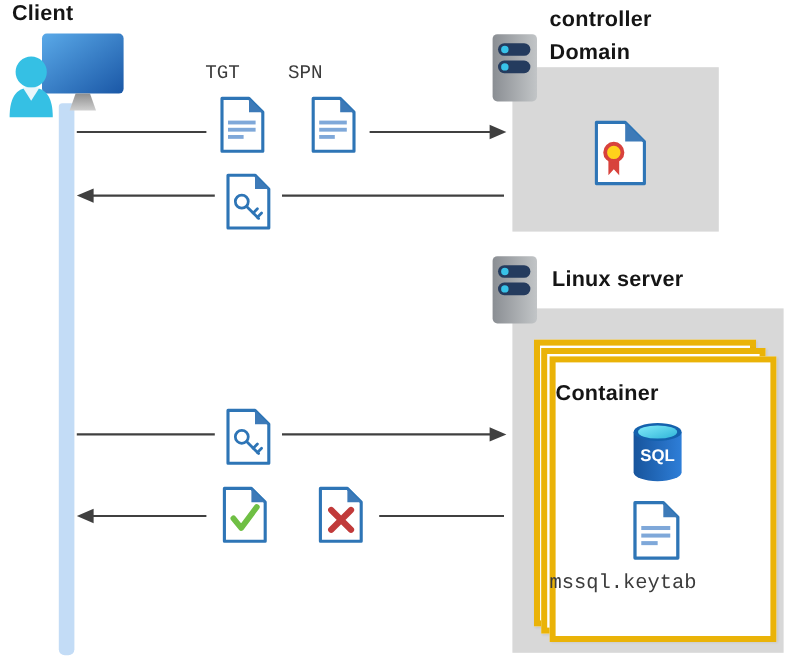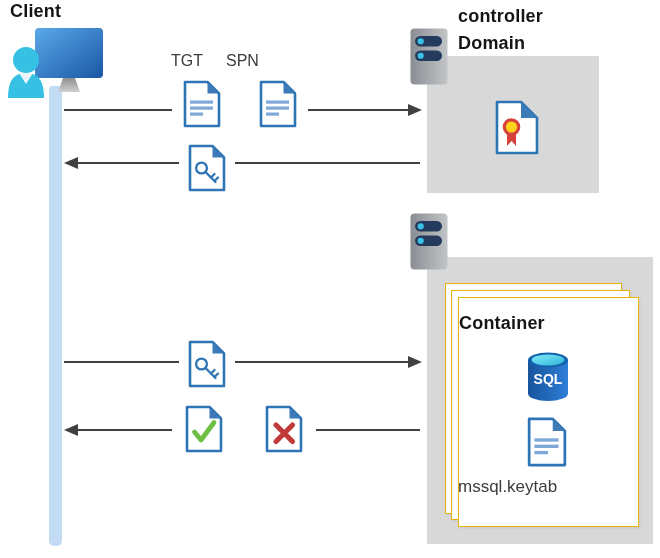--- a/index.html
+++ b/index.html
@@ -5,35 +5,35 @@
   html,body { margin:0; padding:0; background:#fff; }
   #canvas {
     position:relative; width:660px; height:558px; background:#fff;
     font-family:"Liberation Sans", sans-serif; overflow:hidden;
   }
   .abs { position:absolute; }
   .heading {
     font-weight:bold; font-size:18px; color:var(--heading-black,#151515);
     letter-spacing:0.2px;
   }
-  .smalltext { font-size:16px; color:var(--text-dark,#3c3c3c); }
+  .smalltext { font-size:16px; color:var(--text-dark,#3c3c3c);font-family:Liberation Mono, monospace; }
   .center { text-align:left; }
   
   #lifeline {
     left:49px; top:86px; width:13px; height:460px;
     background:var(--timeline-blue,#c3dcf6);
     border-radius:3px 3px 5px 5px;
   }
   
   .zone { background:var(--box-gray,#d8d8d8); }
   #dc-box    { left:427px; top:56px;  width:172px; height:137px; }
   #linux-box { left:427px; top:257px; width:226px; height:287px; }
   
   .paper {
-    position:absolute; background:#fff; border:1px solid #eab308;
+    position:absolute; background:#fff; border:5px solid #eab308;
     box-shadow:1px 1px 2px rgba(0,0,0,0.08);
   }
   #paper-back  { left:445px; top:283px; width:175px; height:229px; }
   #paper-mid   { left:451px; top:290px; width:177px; height:228px; }
   #paper-front { left:458px; top:297px; width:179px; height:228px; }
   
   .slot { position:absolute; background:#fff; display:flex; align-items:center; justify-content:space-between; }
   
   .doc-body  { fill:#fff; stroke:var(--doc-blue,#2e75b6); stroke-width:2.6; stroke-linejoin:round; }
   .doc-flap  { fill:var(--doc-flap-blue,#3d7ab8); }
@@ -146,21 +146,21 @@
   <svg class="abs" style="left:62px; top:354px" width="362" height="16">
     <line class="arrow-line" x1="2" y1="8" x2="347" y2="8"></line>
     <polygon class="arrow-head" points="346,2 360,8 346,14"></polygon>
   </svg>
   <svg class="abs" style="left:62px; top:422px" width="360" height="16">
     <line class="arrow-line" x1="15" y1="8" x2="358" y2="8"></line>
     <polygon class="arrow-head" points="16,2 2,8 16,14"></polygon>
   </svg>
 
   <div class="abs smalltext center" style="left:171px; top:52px; width:64px">TGT</div>
-  <div class="abs smalltext center" style="left:226px; top:52px; width:64px">SPN</div>
+  <div class="abs smalltext center" style="left:240px; top:52px; width:64px">SPN</div>
 
   <div class="slot" style="left:172px; top:76px; width:116px; height:56px; padding:0 10px">
     <svg width="40" height="48" viewBox="0 0 40 48">
         <use href="#sym-doc-text"></use>
       </svg>
     <svg width="40" height="48" viewBox="0 0 40 48">
         <use href="#sym-doc-text"></use>
       </svg>
   </div>
 
@@ -195,20 +195,21 @@
   <svg class="abs" style="left:494px; top:100px" width="46" height="56" viewBox="0 0 46 56">
     <path class="doc-body" d="M3 2 H27 L43 18 V53 H3 Z"></path>
     <path class="doc-flap" d="M27 2 V18 H43 Z"></path>
     <path class="seal-ribbon" d="M13 32 V46 L17.5 41 L22 46 V32 Z"></path>
     <circle class="seal-circle" cx="17.5" cy="27" r="7.2"></circle>
   </svg>
 
   <svg class="abs" style="left:410px; top:213px" width="38" height="57" viewBox="0 0 38 57">
       <use href="#sym-server"></use>
     </svg>
+  <div class="abs heading" style="left:460px; top:222px">Linux server</div>
 
   <svg class="abs" style="left:524px; top:351px" width="48" height="52" viewBox="0 0 48 52">
     <path d="M4 9 v33.5 a20 7.5 0 0 0 40 0 V9 Z" fill="url(#gradSql)"></path>
     <ellipse cx="24" cy="9" rx="20" ry="7.5" fill="#1461ad"></ellipse>
     <ellipse cx="24" cy="9" rx="16.3" ry="5.5" fill="url(#gradSqlTop)"></ellipse>
     <text class="sql-label-text" x="24" y="33" text-anchor="middle">SQL</text>
   </svg>
   <svg class="abs" style="left:526px; top:416px" width="42" height="52" viewBox="0 0 40 48">
       <use href="#sym-doc-text"></use>
     </svg>

